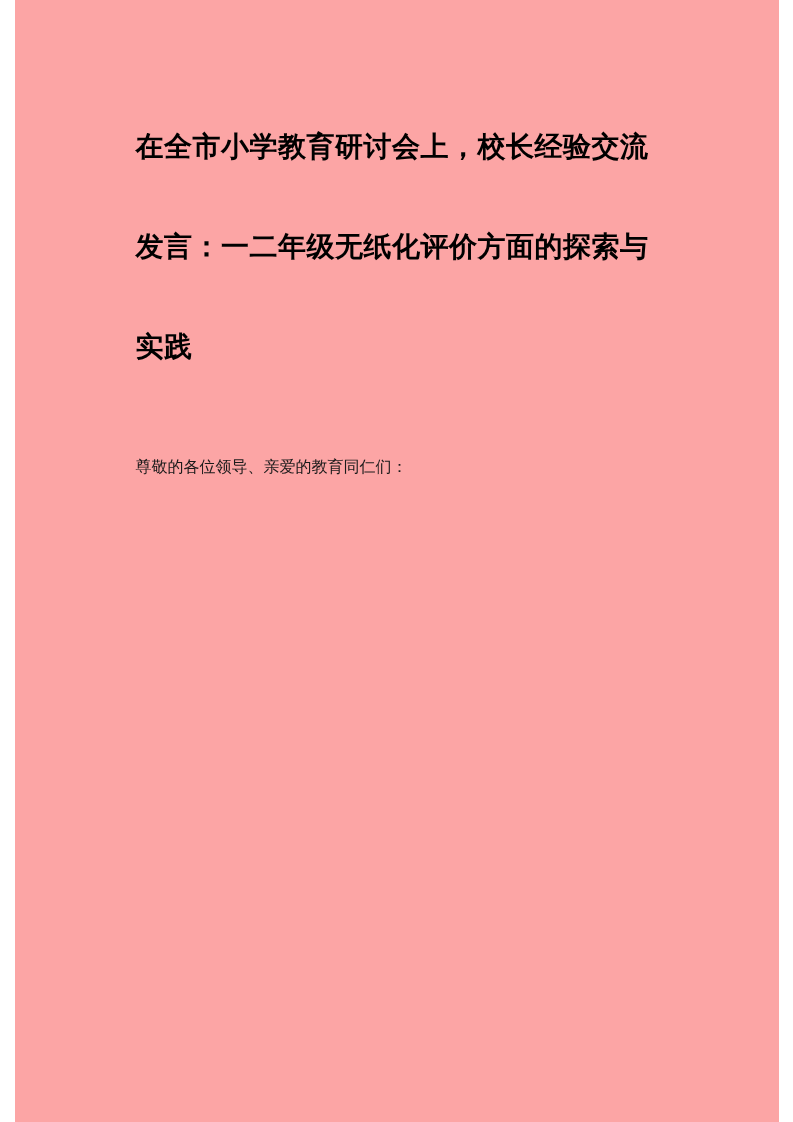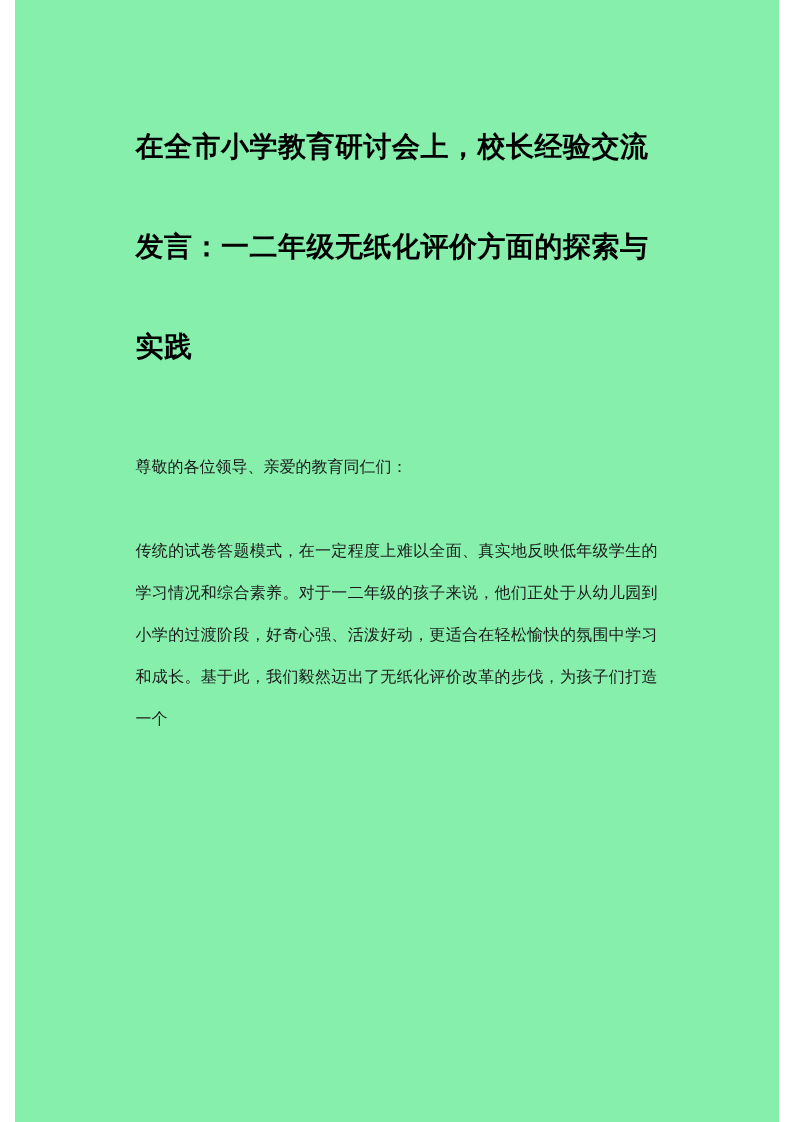--- a/index.html
+++ b/index.html
@@ -5,21 +5,21 @@
   html, body {
     margin: 0;
     padding: 0;
     background: #ffffff;
   }
   .page {
     position: relative;
     width: 764px;
     height: 1122px;
     margin: 0 auto;
-    background: #86efac;
+    background: #fca5a5;
     box-sizing: border-box;
     padding: 97px 121px 0 121px;
     overflow: hidden;
     font-family: "Liberation Sans", "DejaVu Sans", sans-serif;
   }
   .doc-title {
     margin: 0 0 49px 0;
     font-size: 28px;
     font-weight: 700;
     line-height: 100px;
@@ -40,14 +40,13 @@
 </head>
 <body>
 
 <div class="page">
   <h1 class="doc-title">在全市小学教育研讨会上，校长经验交流发言：一二年级无纸化评价方面的探索与实践</h1>
 
   <p class="doc-para">尊敬的各位领导、亲爱的教育同仁们：</p>
 
 
 
-  <p class="doc-para">传统的试卷答题模式，在一定程度上难以全面、真实地反映低年级学生的学习情况和综合素养。对于一二年级的孩子来说，他们正处于从幼儿园到小学的过渡阶段，好奇心强、活泼好动，更适合在轻松愉快的氛围中学习和成长。基于此，我们毅然迈出了无纸化评价改革的步伐，为孩子们打造一个</p>
 </div>
 
 </body></html>

